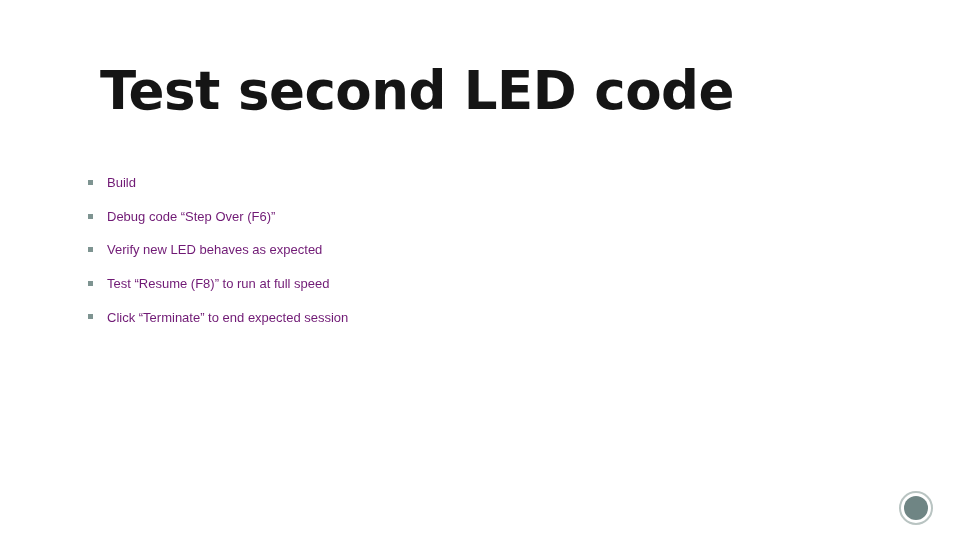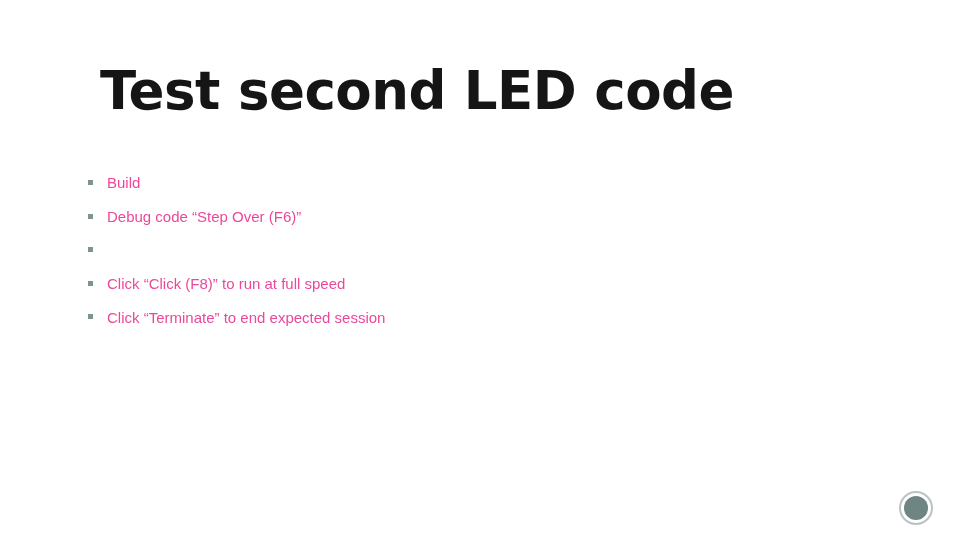--- a/index.html
+++ b/index.html
@@ -78,23 +78,23 @@
   .bullet-marker {
     position: absolute;
     left: 0px;
     top: 14px;
     width: 5px;
     height: 5px;
     background: #7e9491;
   }
   .bullet-text {
     font-family: "Liberation Sans", sans-serif;
-    font-size: 15px;
+    font-size: 13px;
     line-height: 23px;
-    color: #ec4899;
+    color: #701a75;
     white-space: nowrap;
   }
 
   
   .corner-circle {
     position: absolute;
     left: 899px;
     top: 491px;
     width: 34px;
     height: 34px;
@@ -127,25 +127,26 @@
       <span class="bullet-text">Build</span>
     </li>
 
     <li class="bullet-item">
       <span class="bullet-marker"></span>
       <span class="bullet-text">Debug code “Step Over (F6)”</span>
     </li>
 
     <li class="bullet-item">
       <span class="bullet-marker"></span>
+      <span class="bullet-text">Verify new LED behaves as expected</span>
     </li>
 
     <li class="bullet-item">
       <span class="bullet-marker"></span>
-      <span class="bullet-text">Click “Click (F8)” to run at full speed</span>
+      <span class="bullet-text">Test “Resume (F8)” to run at full speed</span>
     </li>
 
     <li class="bullet-item">
       <span class="bullet-marker"></span>
       <span class="bullet-text">Click “Terminate” to end expected session</span>
     </li>
 
   </ul>
 
   <div class="corner-circle">

